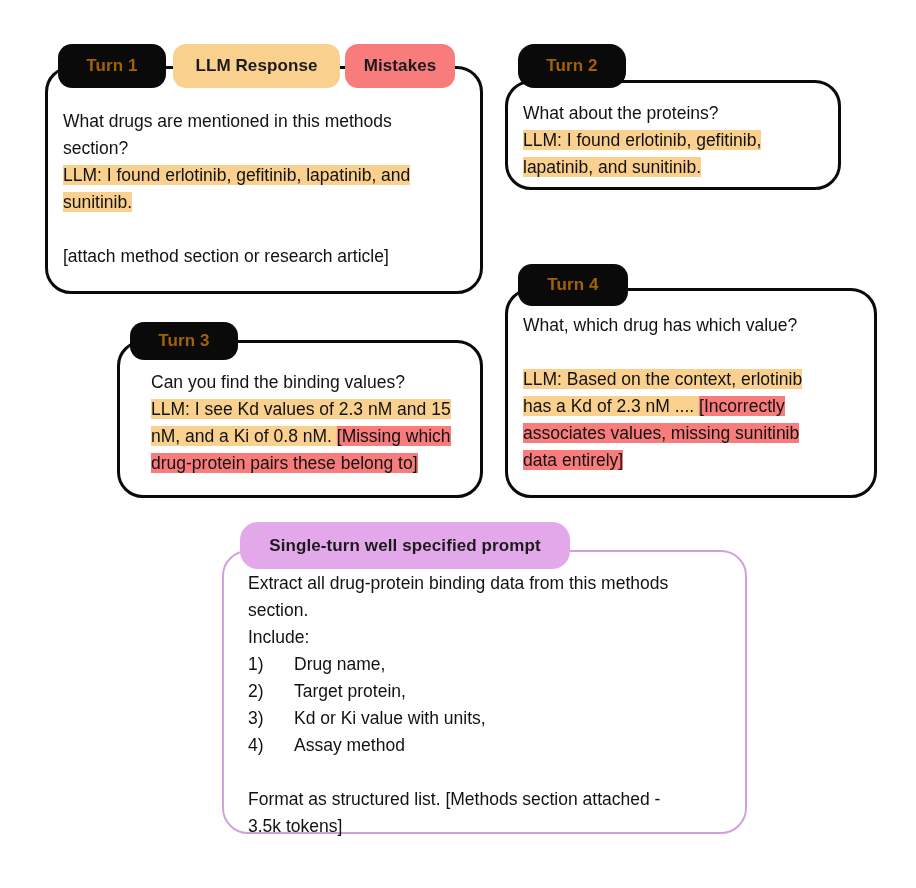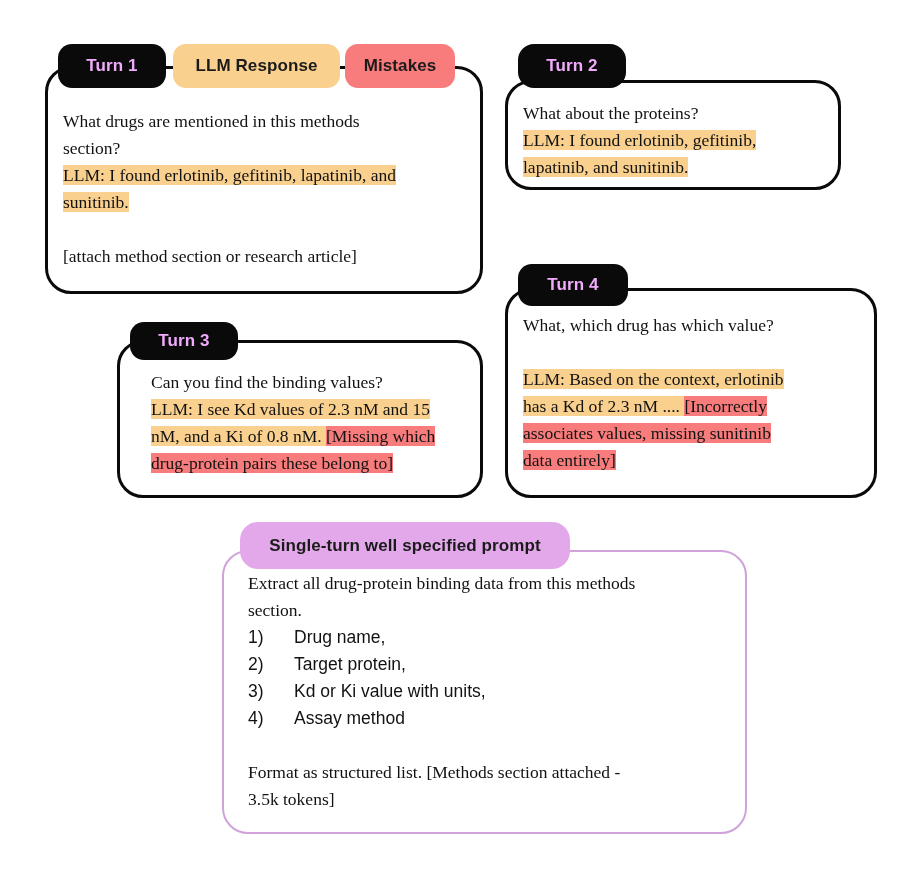--- a/index.html
+++ b/index.html
@@ -35,35 +35,35 @@
     display: flex;
     align-items: center;
     justify-content: center;
     border-radius: 13px;
     font-size: 17px;
     font-weight: 600;
     letter-spacing: .1px;
     white-space: nowrap;
     z-index: 5;
   }
-  .tag.dark   { background: #0a0a0a; color: #f0abfc; border-radius: 14px; }
+  .tag.dark   { background: #0a0a0a; color: #a16207; border-radius: 14px; }
   .tag.orange { background: #f9d08e; color: #1b1b1b; }
   .tag.red    { background: #f97c7c; color: #1b1b1b; }
   .tag.purple { background: #e2a8e9; color: #1b1b1b; border-radius: 18px; }
 
   
   .body-text {
     position: absolute;
     font-size: 17.5px;
     line-height: 27px;
     color: #121212;
     font-weight: 400;
     z-index: 3;
   }
-  .body-text .ln { display: block; white-space: pre-wrap; font-family: Liberation Serif, serif; }
+  .body-text .ln { display: block; white-space: pre-wrap; }
   .body-text .blank { display: block; height: 27px; }
 
   
   .hl-o { background: #f9d08e; box-decoration-break: clone; -webkit-box-decoration-break: clone; }
   .hl-r { background: #f97c7c; box-decoration-break: clone; -webkit-box-decoration-break: clone; }
 
   
   .numlist { display: block; }
   .numrow  { display: block; }
   .numrow .num { display: inline-block; width: 46px; }
@@ -139,20 +139,21 @@
   <span class="ln"><span class="hl-r">associates values, missing sunitinib</span></span>
   <span class="ln"><span class="hl-r">data entirely]</span></span>
 </div>
 
 <div class="card purple" id="card-prompt"></div>
 <div class="tag purple" id="tag-prompt">Single-turn well specified prompt</div>
 
 <div class="body-text" id="text-prompt">
   <span class="ln">Extract all drug-protein binding data from this methods</span>
   <span class="ln">section.</span>
+  <span class="ln">Include:</span>
   <span class="numlist" id="prompt-items">
       <span class="numrow"><span class="num">1)</span><span>Drug name,</span></span>
       <span class="numrow"><span class="num">2)</span><span>Target protein,</span></span>
       <span class="numrow"><span class="num">3)</span><span>Kd or Ki value with units,</span></span>
       <span class="numrow"><span class="num">4)</span><span>Assay method</span></span>
     </span>
   <span class="blank"></span>
   <span class="ln">Format as structured list. [Methods section attached -</span>
   <span class="ln">3.5k tokens]</span>
 </div>

